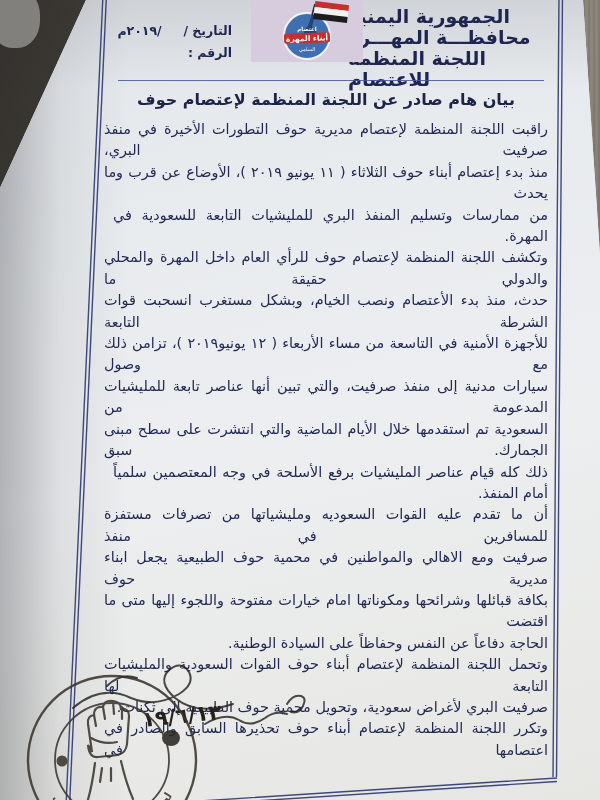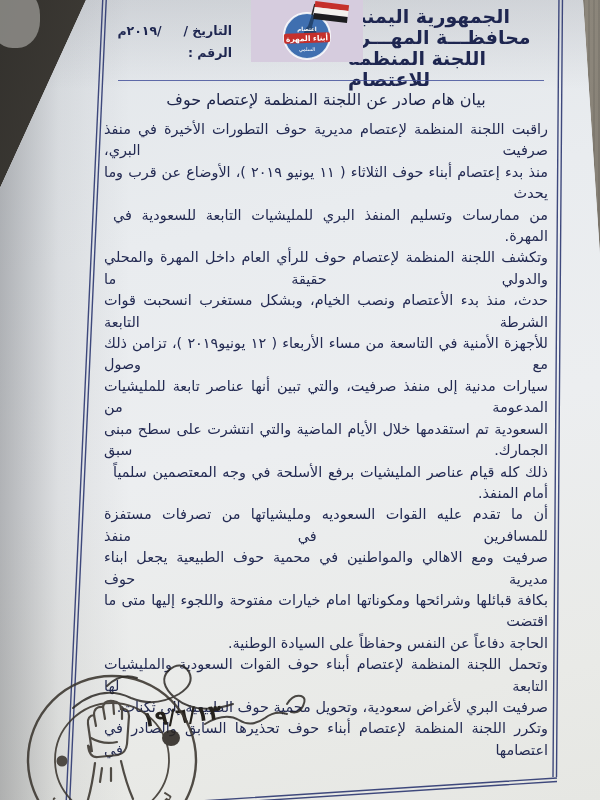--- a/index.html
+++ b/index.html
@@ -21,21 +21,21 @@
   .frame{position:absolute;left:0;top:0;}
   .content{position:absolute;left:104px;top:0;width:444px;direction:rtl;color:#232a52;}
   .hdr{position:relative;height:80px;}
   .org{position:absolute;right:0;top:6px;width:200px;text-align:left;
     font-weight:bold;font-size:19px;line-height:21px;color:#1e2650;}
   .datebox{position:absolute;left:0;top:20px;width:128px;text-align:right;
     font-weight:bold;font-size:12.5px;line-height:22px;color:#1e2650;}
   .logo{position:absolute;right:185px;top:-2px;width:112px;height:64px;background:#d6ccDE;
     background-color:#d6ccde;display:flex;align-items:center;justify-content:center;}
   .rule{border-top:1.6px solid #46549c;margin:0 4px 0 14px;opacity:.85;}
-  .title{margin-top:9px;text-align:center;font-weight:normal;font-size:16px;color:#1d2449;}
+  .title{margin-top:9px;text-align:center;font-weight:bold;font-size:16px;color:#1d2449;}
   .body{margin-top:10px;font-size:14.4px;line-height:21.4px;}
   .para{margin:0;}
   .bline{text-align:justify;text-align-last:justify;white-space:normal;}
   .bline.plast{text-align-last:right;margin-left:9px;}
   .hand-date{position:absolute;left:142px;top:704px;font-size:21px;font-weight:bold;
     color:#24211c;transform:rotate(-6deg);letter-spacing:2px;direction:rtl;}
   .stamp{position:absolute;left:14px;top:668px;}
   .scribble{position:absolute;left:55px;top:646px;}
   .ink{stroke:#3b362f;fill:none;}
 </style>

